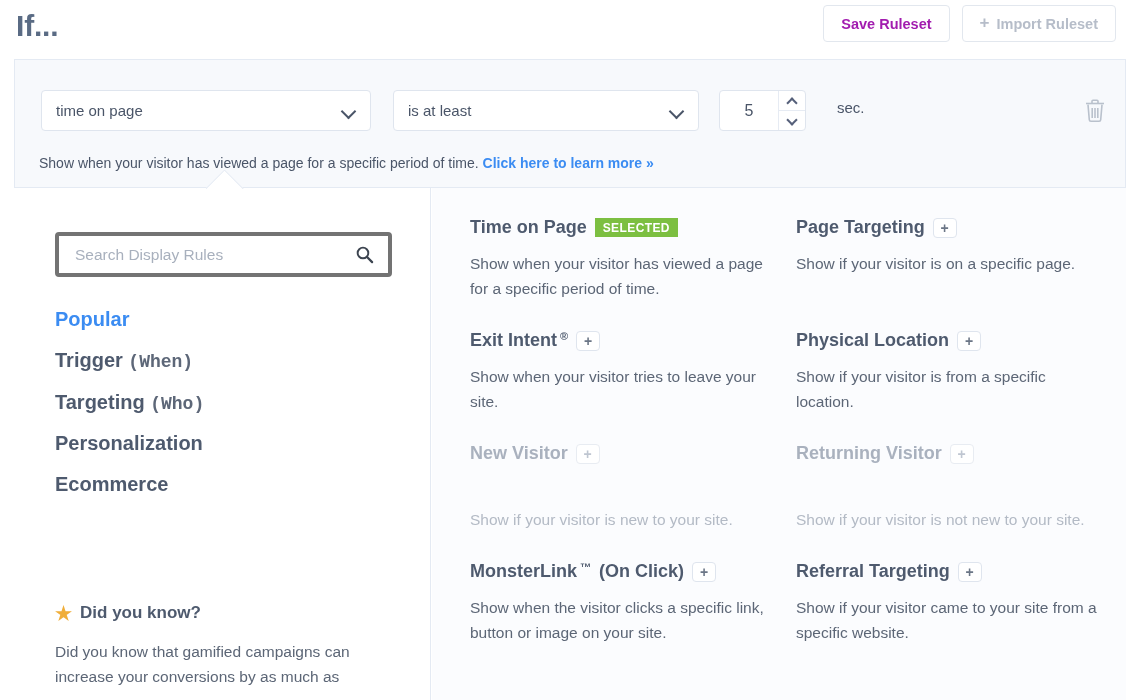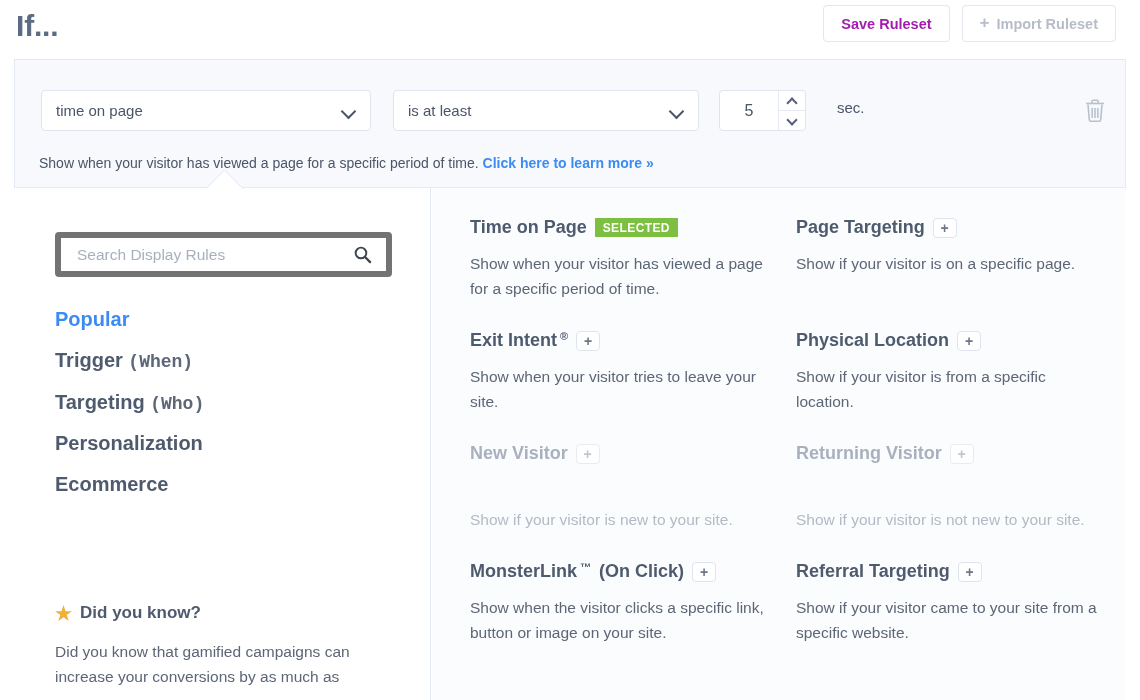--- a/index.html
+++ b/index.html
@@ -114,21 +114,21 @@
   .body-area {
     position:absolute; left:14px; top:188px; width:1112px; height:512px;
     background:#fff;
   }
   .sidebar {
     position:absolute; left:0; top:0; width:417px; height:512px;
     background:#ffffff; border-right:1px solid #e4eaf3;
   }
   .searchwrap {
     position:absolute; left:41px; top:44px; width:337px; height:45px;
-    border:6px solid #737373; border-radius:4px; background:#fff;
+    border:4px solid #737373; border-radius:4px; background:#fff;
     display:flex; align-items:center; padding:0 14px;
   }
   .searchwrap input {
     flex:1; border:none; outline:none; background:transparent;
     font-size:15.5px; color:#4a5568; font-family:inherit;
   }
   .searchwrap input::placeholder { color:#a8b0bd; }
   .mag { width:19px; height:19px; flex:0 0 auto; cursor:pointer; }
 
   .cats { position:absolute; left:41px; top:120px; width:340px; }

